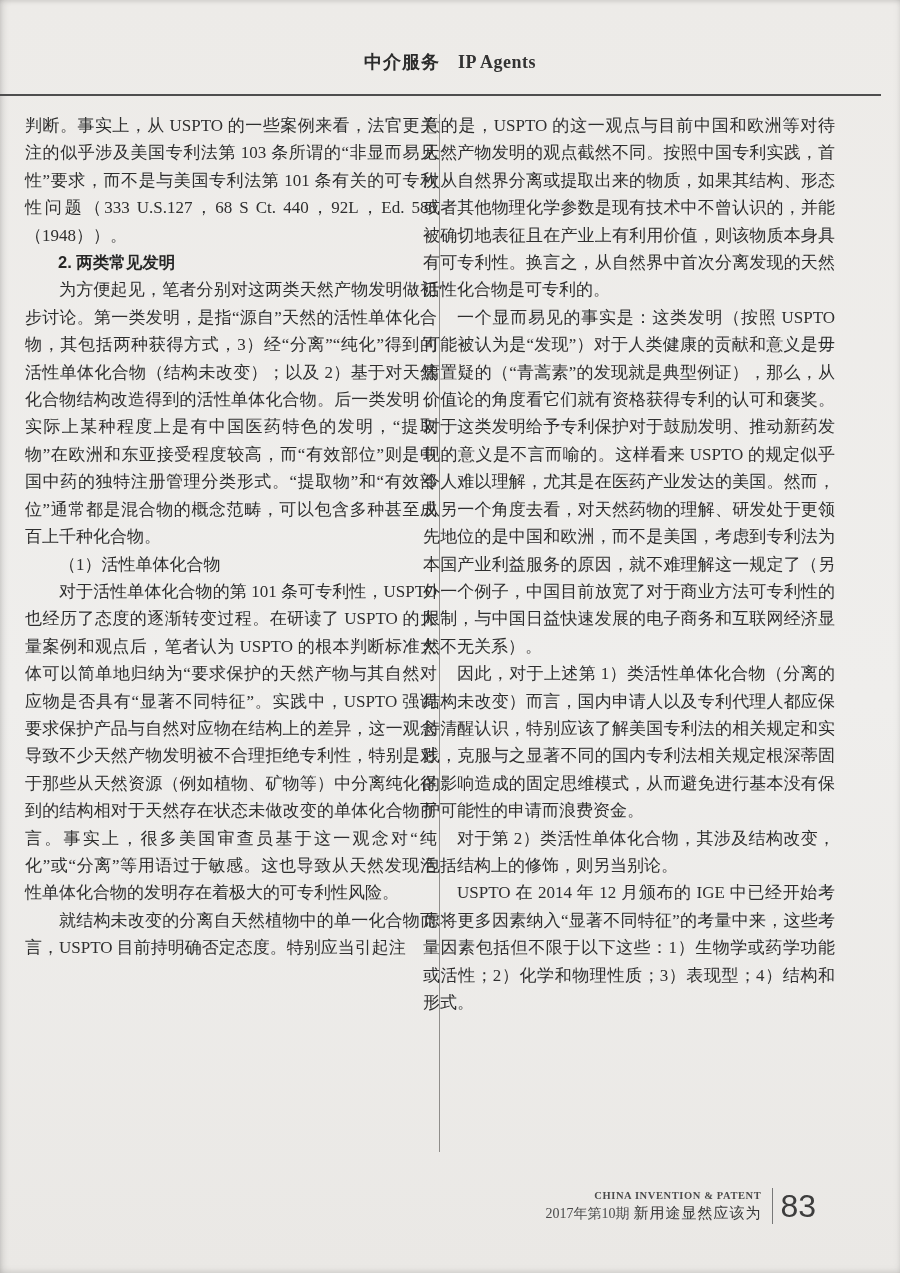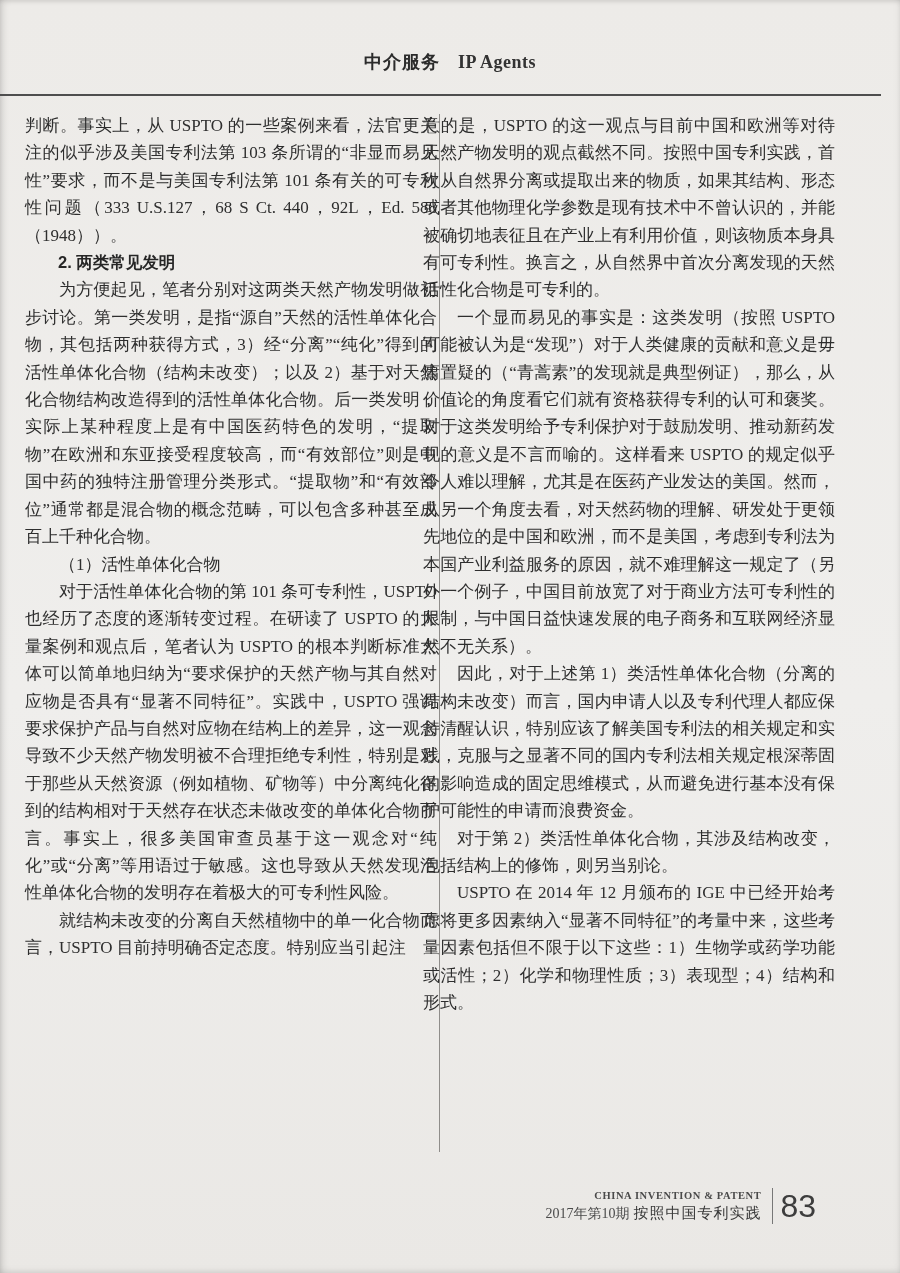--- a/index.html
+++ b/index.html
@@ -88,20 +88,20 @@
     <p>因此，对于上述第 1）类活性单体化合物（分离的结构未改变）而言，国内申请人以及专利代理人都应保持清醒认识，特别应该了解美国专利法的相关规定和实践，克服与之显著不同的国内专利法相关规定根深蒂固的影响造成的固定思维模式，从而避免进行基本没有保护可能性的申请而浪费资金。</p>
     <p>对于第 2）类活性单体化合物，其涉及结构改变，包括结构上的修饰，则另当别论。</p>
     <p>USPTO 在 2014 年 12 月颁布的 IGE 中已经开始考虑将更多因素纳入“显著不同特征”的考量中来，这些考量因素包括但不限于以下这些：1）生物学或药学功能或活性；2）化学和物理性质；3）表现型；4）结构和形式。</p>
   </div>
 
   <div class="footer">
     <div class="names">
       <div class="en-name">CHINA INVENTION &amp; PATENT</div>
       <div class="cn-line">
         <span class="issue">2017年第10期</span>
-        <span class="cn-name">按照中国专利实践</span>
+        <span class="cn-name">新用途显然应该为</span>
       </div>
     </div>
     <div class="vbar"></div>
     <div class="pageno">83</div>
   </div>
 
 </div>
 
 </body></html>

